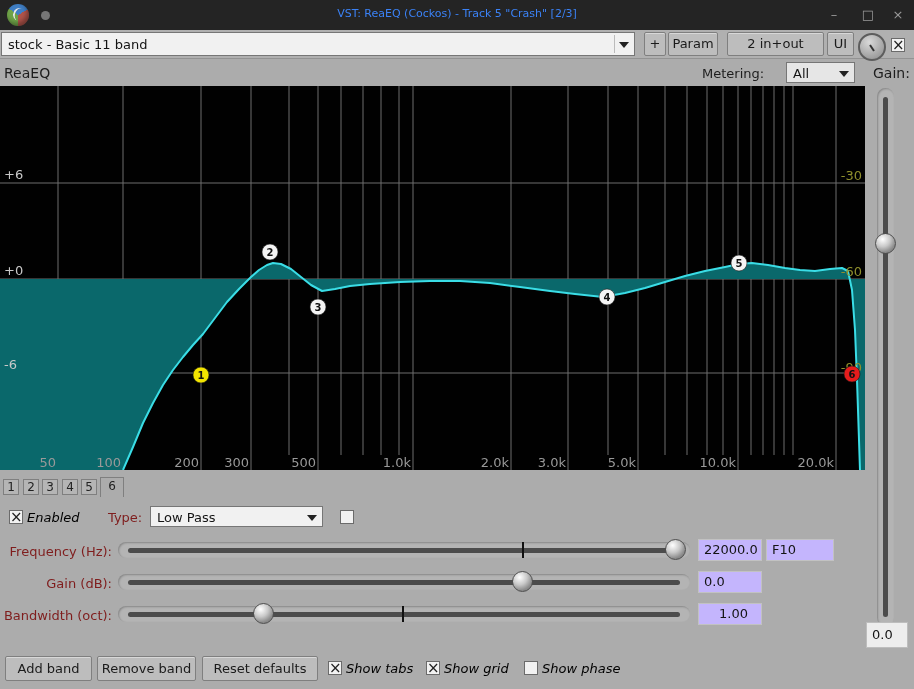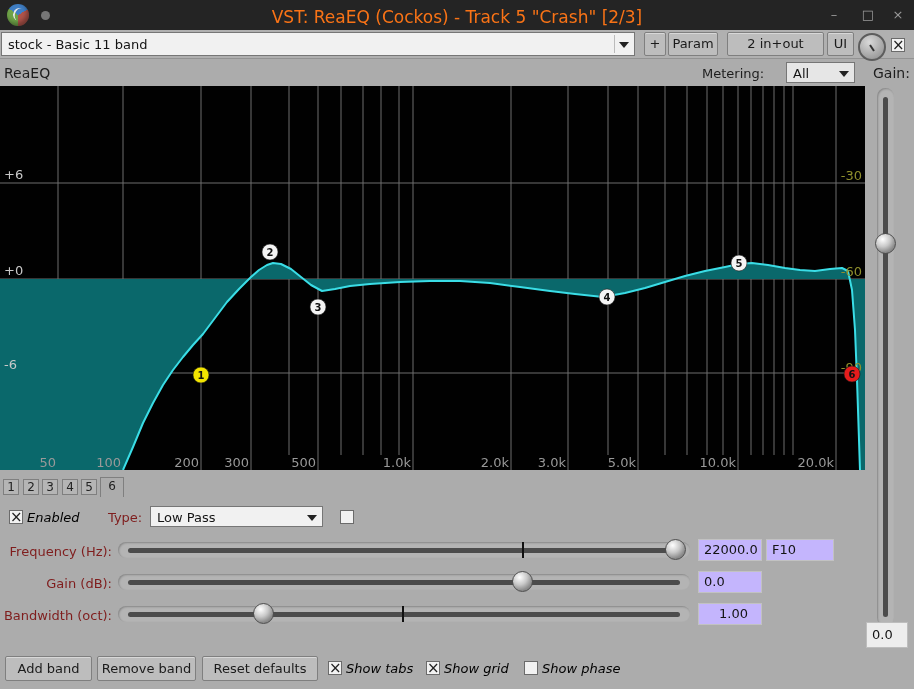--- a/index.html
+++ b/index.html
@@ -8,21 +8,21 @@
   #app{position:relative;width:914px;height:689px;background:#acacac;}
 
   
   .titlebar{position:absolute;left:0;top:0;width:914px;height:30px;background:#242424;}
   .titlebar .logo{position:absolute;left:7px;top:4px;width:22px;height:22px;border-radius:50%;
     background:conic-gradient(from -55deg,#3f7ec4 0 115deg,#b0544a 115deg 235deg,#6fa348 235deg 360deg);
     box-shadow:inset -2px -3px 4px rgba(0,0,0,.35);}
   .titlebar .logo:after{content:"";position:absolute;left:6px;top:4px;width:11px;height:13px;border-radius:50%;
     border-left:2px solid #e8e8e8;transform:rotate(18deg);}
   .titlebar .menudot{position:absolute;left:41px;top:11px;width:9px;height:9px;border-radius:50%;background:#767676;}
-  .titlebar .title{position:absolute;left:0;right:0;top:7px;text-align:center;font-size:17px;color:#f97316;}
+  .titlebar .title{position:absolute;left:0;right:0;top:7px;text-align:center;font-size:11px;color:#3b82f6;}
   .winbtn{position:absolute;top:5px;width:24px;height:20px;color:#9a9a9a;font-size:13px;line-height:20px;text-align:center;cursor:default;}
   .winbtn.min{left:822px;} .winbtn.max{left:856px;} .winbtn.close{left:886px;}
 
   
   .toolbar{position:absolute;left:0;top:30px;width:914px;height:28px;background:#b0b0b0;border-bottom:1px solid #939393;}
   .combo{background:#f1f1f1;border:1px solid #767676;color:#141414;font-size:13px;position:absolute;box-sizing:border-box;}
   .combo .cval{position:absolute;left:6px;top:50%;transform:translateY(-50%);white-space:nowrap;}
   .combo .carrow{position:absolute;right:5px;top:50%;margin-top:-2px;width:0;height:0;
     border-left:5px solid transparent;border-right:5px solid transparent;border-top:6px solid #222;}
   .combo .csep{position:absolute;right:19px;top:2px;bottom:2px;width:1px;background:#bbb;}

